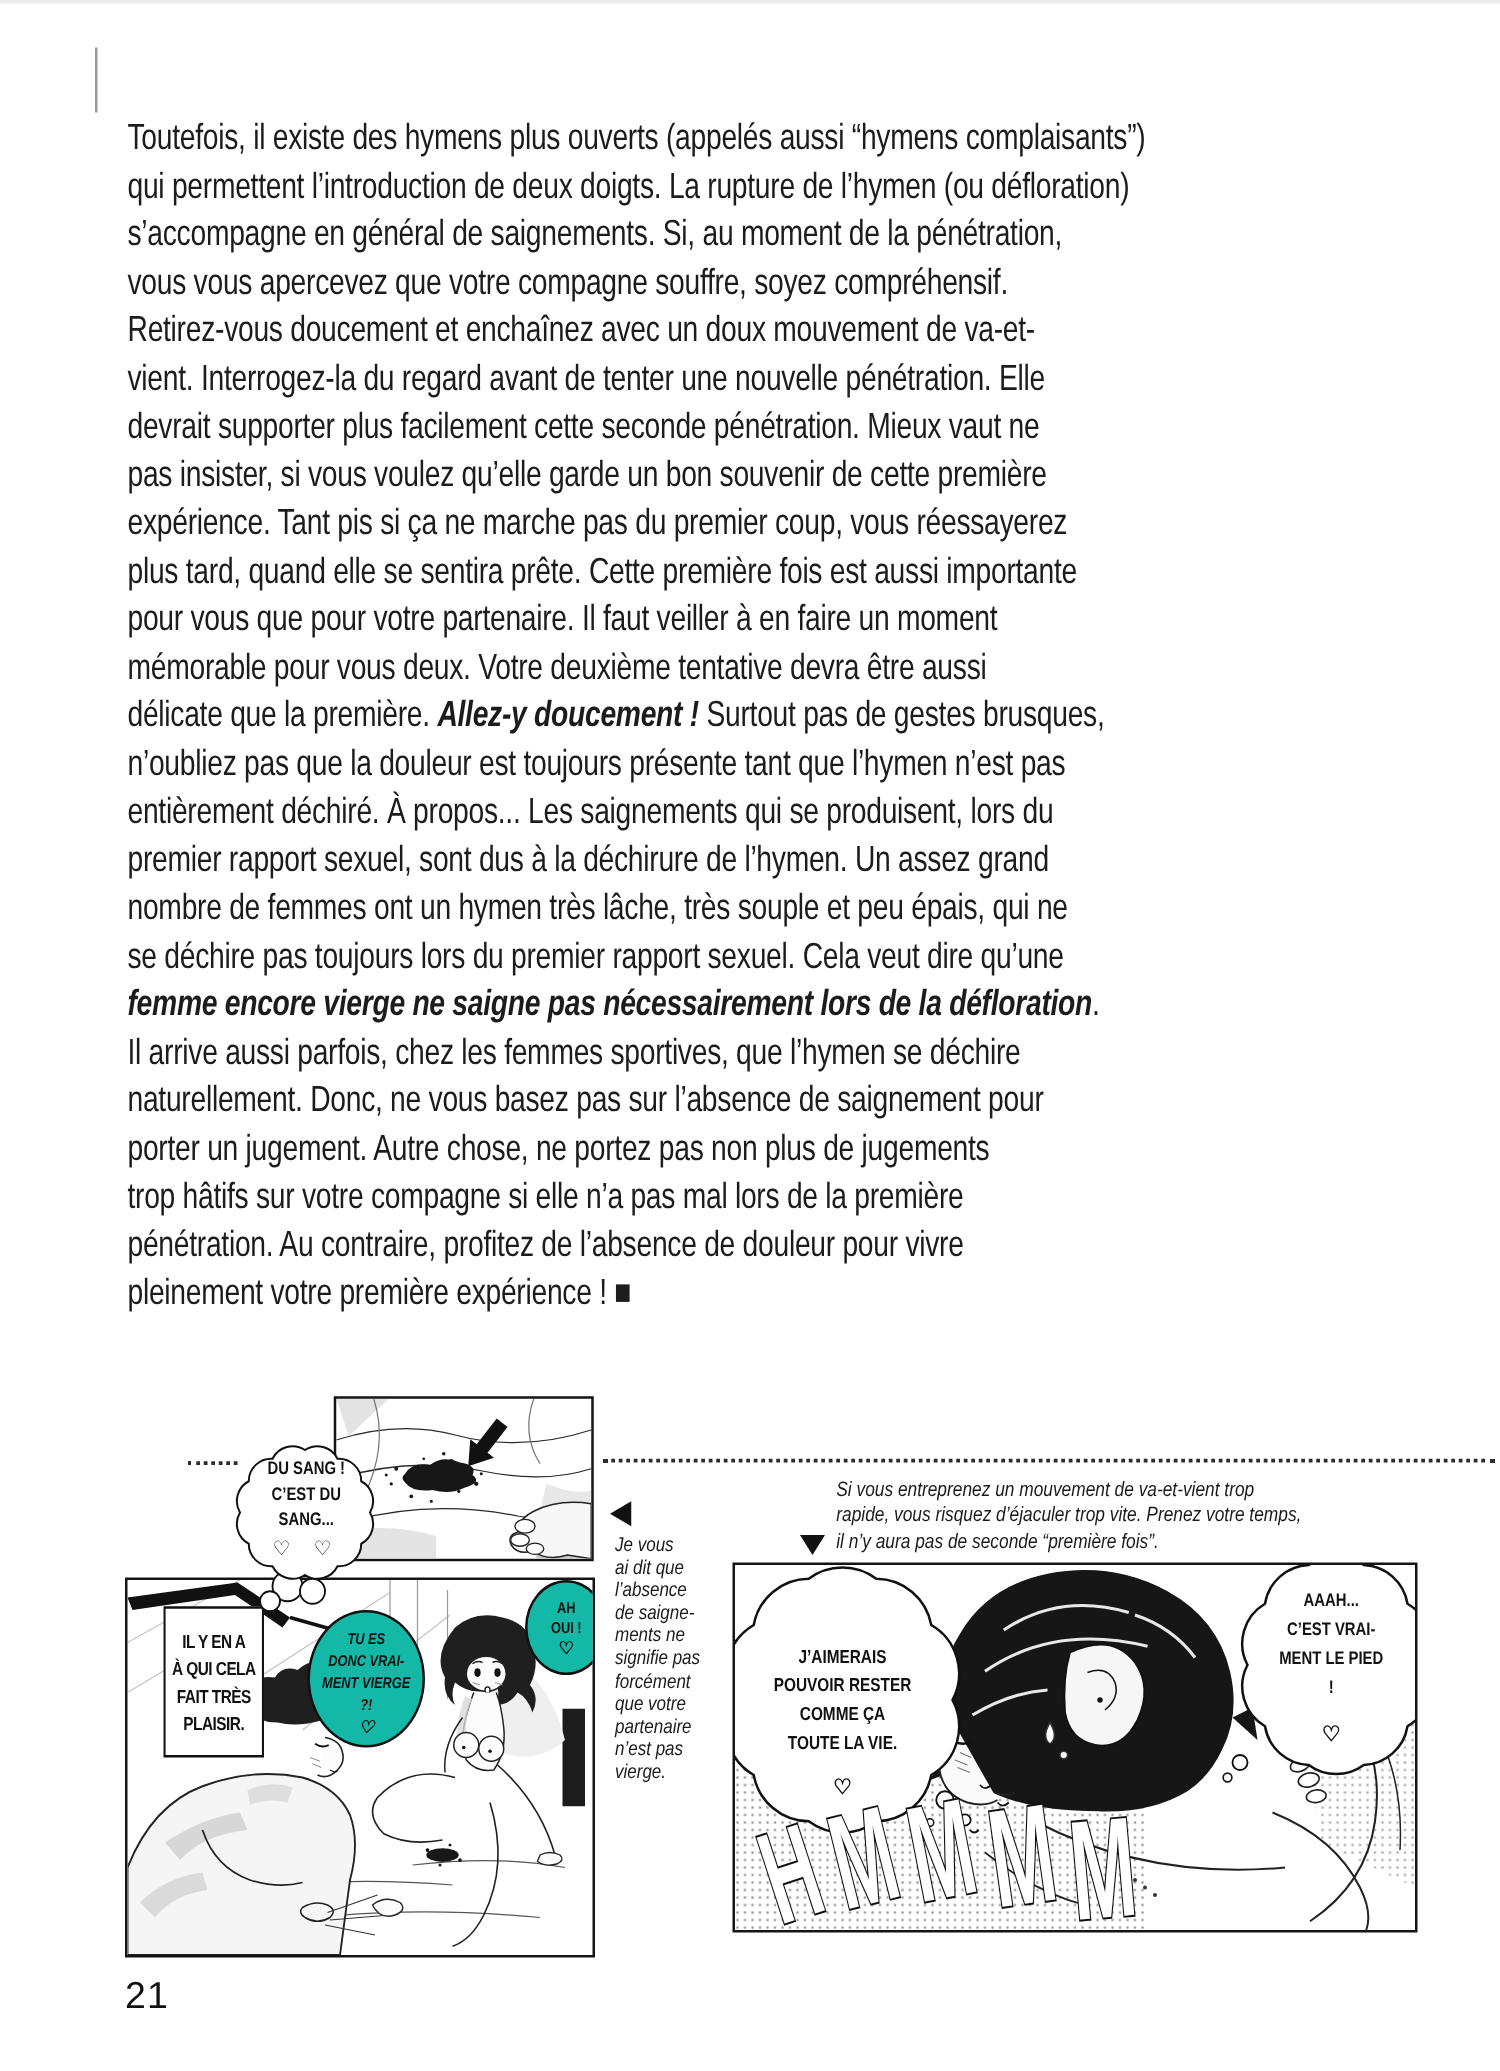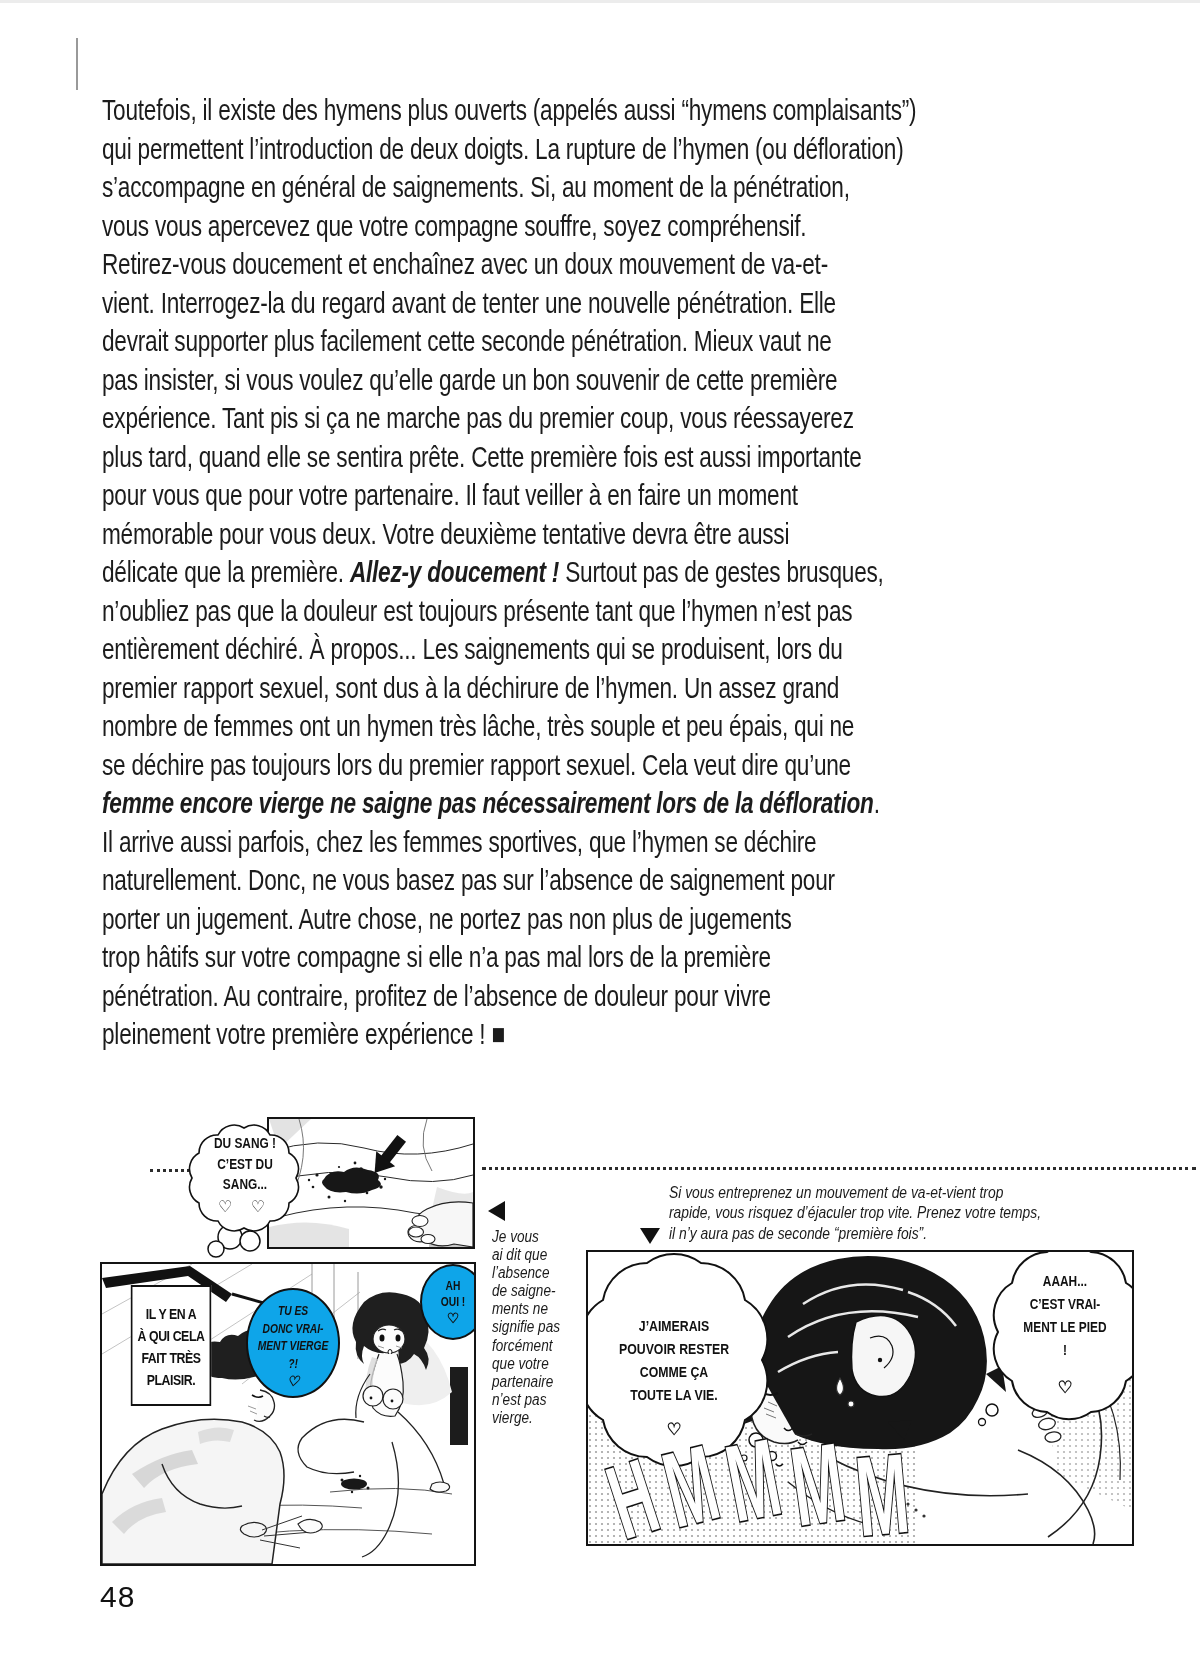--- a/index.html
+++ b/index.html
@@ -42,27 +42,27 @@
   .panel{position:absolute;background:#fff;border:2.5px solid #141414;overflow:hidden;}
   .panel1{left:267px;top:1117px;width:204px;height:128px;}
   .panel2{left:100px;top:1262px;width:372px;height:300px;}
   .panel3{left:586px;top:1250px;width:544px;height:292px;}
   .panel svg.art{position:absolute;left:0;top:0;}
 
   
   .letter{font-weight:bold;text-align:center;color:#111;}
   .cond{transform:scaleX(.82);transform-origin:50% 0;}
 
-  .cloud-wrap{left:186px;top:1121px;width:118px;height:142px;z-index:5;}
+  .cloud-wrap{left:186px;top:1153px;width:118px;height:142px;z-index:5;}
   .cloud-text{position:absolute;left:4px;top:12px;width:110px;font-size:14.5px;line-height:20.5px;}
   .cloud-hearts{position:absolute;left:4px;top:76px;width:110px;font-size:16px;letter-spacing:7px;text-align:center;}
 
   .p2-box{position:absolute;left:20px;top:21px;width:94px;height:101px;border:2px solid #111;
           background:#fff;padding-top:16px;font-size:15px;line-height:22px;letter-spacing:-.5px;}
-  .bubble{position:absolute;border:2px solid #111;border-radius:50%;background:#0ea5e9;}
+  .bubble{position:absolute;border:2px solid #111;border-radius:50%;background:#14b8a6;}
   .p2-b1{left:144px;top:24px;width:90px;height:106px;font-style:italic;}
   .p2-b1 .t{margin-top:13px;font-size:12.5px;line-height:17.5px;}
   .p2-b2{left:318px;top:0px;width:62px;height:72px;}
   .p2-b2 .t{margin-top:12px;font-size:12.5px;line-height:16px;}
   .heart{font-size:14px;line-height:16px;text-align:center;font-weight:bold;color:#111;}
 
   .p3-t1{position:absolute;left:6px;top:62px;width:160px;font-size:15px;line-height:23px;}
   .p3-h1{position:absolute;left:6px;top:170px;width:160px;font-size:17px;}
   .p3-t2{position:absolute;left:404px;top:18px;width:146px;font-size:14.5px;line-height:23px;}
   .p3-h2{position:absolute;left:404px;top:128px;width:146px;font-size:17px;}
@@ -336,13 +336,13 @@
   <div class="p3-h1 heart">♡</div>
   <div class="p3-t2 letter cond">
       <div>AAAH...</div>
       <div>C’EST VRAI-</div>
       <div>MENT LE PIED</div>
       <div>!</div>
     </div>
   <div class="p3-h2 heart">♡</div>
 </div>
 
-<div class="abs pagenum">48</div>
+<div class="abs pagenum">21</div>
 
 </body></html>

